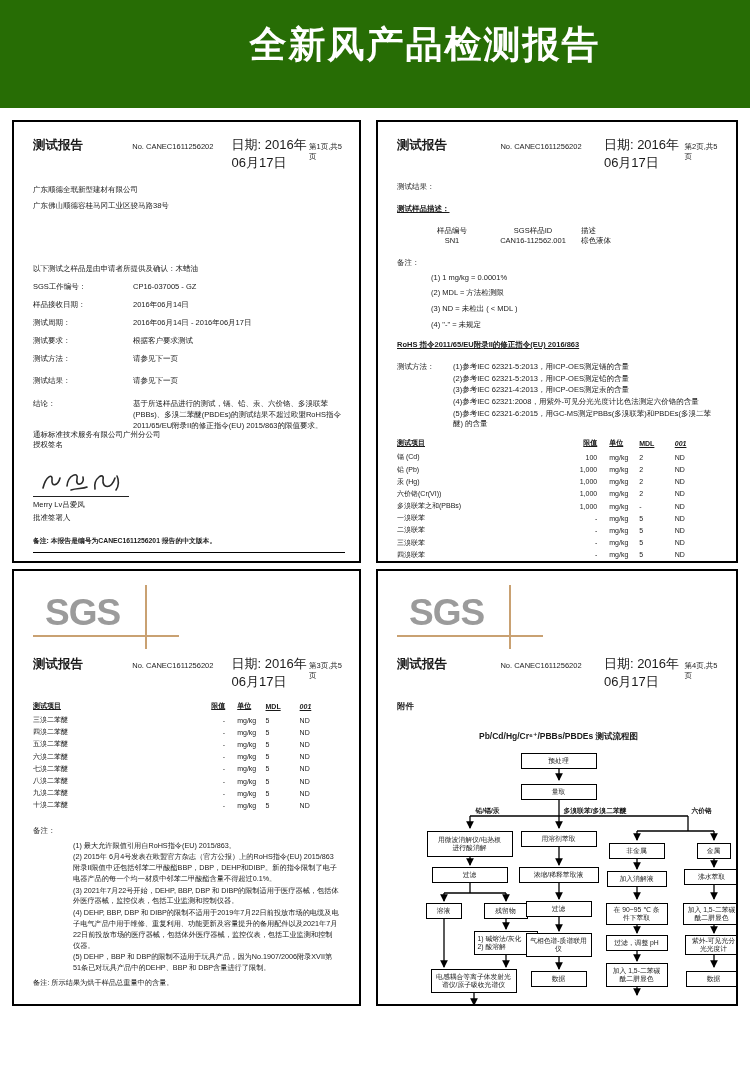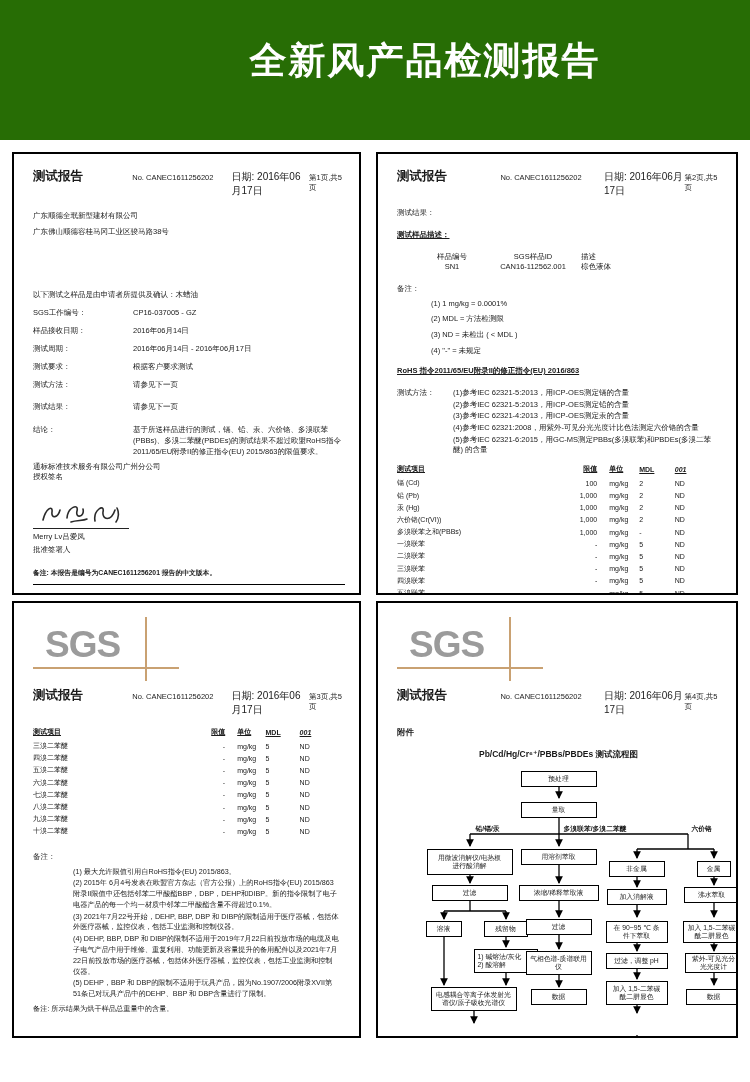--- a/index.html
+++ b/index.html
@@ -1,27 +1,27 @@
 <!DOCTYPE html>
 <html><head>
 <meta charset="utf-8">
 <style>
   html,body{margin:0;padding:0;background:#fff;font-family:"Liberation Sans","DejaVu Sans",sans-serif;color:#1a1a1a;}
   body{width:750px;height:1082px;position:relative;overflow:hidden;}
   
-  .banner{height:140px;background:#276d05;display:flex;align-items:center;justify-content:center;padding-left:100px;box-sizing:border-box;}
+  .banner{height:108px;background:#276d05;display:flex;align-items:center;justify-content:center;padding-left:100px;box-sizing:border-box;}
   .banner h1{color:#fff;font-size:37px;font-weight:bold;margin:0 0 18px 0;letter-spacing:2px;}
   
   .grid{padding:12px 12px 0 12px;display:grid;grid-template-columns:349px 362px;grid-template-rows:443px 437px;column-gap:15px;row-gap:6px;}
   .panel{border:2px solid #000;background:#fff;position:relative;box-sizing:border-box;overflow:hidden;padding:14px 16px 0 19px;font-size:7.5px;}
   
   .rpt-head{display:flex;align-items:baseline;margin-bottom:10px;}
   .rpt-title{font-weight:bold;font-size:12.5px;width:118px;}
   .rpt-no{width:118px;font-size:7.5px;}
-  .rpt-date{width:92px;font-size:10px;}
+  .rpt-date{width:92px;font-size:13px;}
   .rpt-page{font-size:7.5px;}
   .sgs-logo{position:relative;width:120px;height:52px;margin:4px 0 14px 12px;}
   .sgs-text{font-size:37px;font-weight:bold;color:#9b9b9b;letter-spacing:-1px;font-family:"Liberation Sans",sans-serif;line-height:48px;}
   .sgs-hline{position:absolute;left:-12px;right:-14px;bottom:4px;height:2px;background:#c9a172;}
   .sgs-vline{position:absolute;right:18px;top:-4px;bottom:-8px;width:2px;background:#c9a172;}
   
   .addr{line-height:16px;}
   .intro{margin-top:50px;margin-bottom:8px;}
   .inforow{display:flex;margin-bottom:7px;}
   .inforow .lbl{width:100px;flex:none;}
@@ -56,21 +56,21 @@
   table.rpt .c2{width:11%;}
   table.rpt .c3{width:13%;padding-left:12px;}
   table.rpt .c4{width:11%;}
   table.rpt .c5{width:14%;}
   
   .p3-notes{margin-top:14px;}
   .p3-notes .note-list{margin-left:40px;margin-right:4px;}
   .p3-notes .note-line{line-height:1.5;margin-bottom:1px;font-size:7.2px;}
   .p3-foot{margin-top:4px;font-size:7.2px;}
   
-  .attach{font-weight:bold;font-size:8.5px;margin-bottom:10px;}
+  .attach{font-weight:bold;font-size:8.5px;margin-bottom:18px;}
   .flow-title{text-align:center;font-weight:bold;font-size:8.5px;margin-bottom:8px;}
   .p4-notes{font-size:7.2px;line-height:1.5;margin-left:4px;}
   .flow{position:relative;width:322px;height:296px;margin:4px auto 0 auto;}
   .fc-box{position:absolute;border:1px solid #000;background:#fff;display:flex;align-items:center;justify-content:center;text-align:center;font-size:6.8px;line-height:1.2;box-sizing:border-box;white-space:pre-line;padding:1px;}
   .fc-box.left{justify-content:flex-start;text-align:left;padding-left:3px;}
   .fc-lbl{position:absolute;font-weight:bold;font-size:6.8px;white-space:nowrap;}
   .flow svg{position:absolute;left:0;top:0;}
 </style>
 </head>
 <body>

